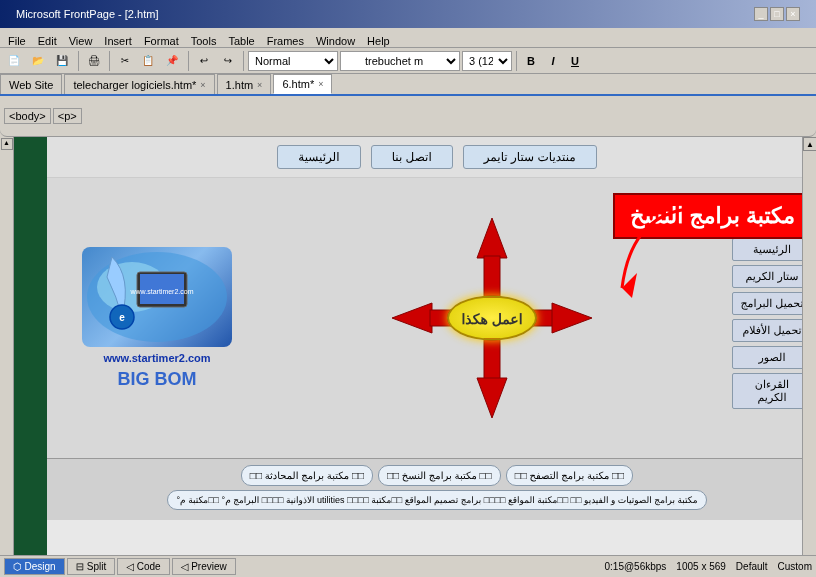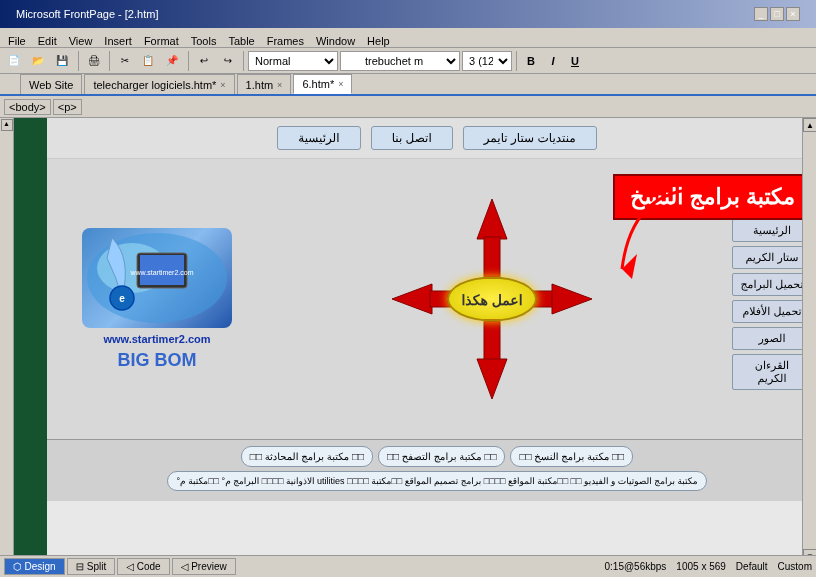--- a/index.html
+++ b/index.html
@@ -87,21 +87,21 @@
       font-weight: bold;
       padding: 0 3px;
     }
 
     
     .tabs-bar {
       height: 22px;
       background: #d4d0c8;
       display: flex;
       align-items: flex-end;
-      padding: 0 20px;
+      padding: 0 0;
       border-bottom: 2px solid #316ac5;
     }
     .tab {
       height: 20px;
       padding: 0 8px;
       font-size: 11px;
       border: 1px solid #999;
       border-bottom: none;
       background: #d4d0c8;
       cursor: pointer;
@@ -117,23 +117,24 @@
       position: relative;
     }
     .tab-close { font-size: 9px; color: #666; }
 
     
     .address-bar {
       height: 22px;
       background: #d4d0c8;
       display: flex;
       align-items: center;
-      padding: 1px 4px;
+      padding: 20px 4px;
       font-size: 11px;
       border-bottom: 1px solid #999;
+      border-radius: 7px;
     }
 
     
     .editor-area {
       display: flex;
       width: 816px;
       height: calc(577px - 20px - 20px - 26px - 22px - 22px - 22px);
       background: #c8c8c8;
       position: relative;
     }
@@ -594,22 +595,22 @@
           <button class="sidebar-btn">تحميل البرامج</button>
           <button class="sidebar-btn">تحميل الأفلام</button>
           <button class="sidebar-btn">الصور</button>
           <button class="sidebar-btn">القرءان الكريم</button>
         </div>
       </div>
 
       <div class="bottom-area">
         <div class="categories-row1">
           <button class="cat-btn">□□ مكتبة برامج المحادثة □□</button>
+          <button class="cat-btn">□□ مكتبة برامج النسخ □□</button>
           <button class="cat-btn">□□ مكتبة برامج التصفح □□</button>
-          <button class="cat-btn">□□ مكتبة برامج النسخ □□</button>
         </div>
         <div class="categories-row2">
           <button class="cat-btn" style="font-size:9px;">مكتبة برامج الصوتيات و الفيديو □□ □□مكتبة المواقع □□□□ برامج تصميم المواقع □□مكتبة □□□□ utilities الاذوانية □□□□ البرامج م° □□مكتبة م°</button>
         </div>
       </div>
 
     </div>
   </div>
 
   <div class="right-scrollbar">

